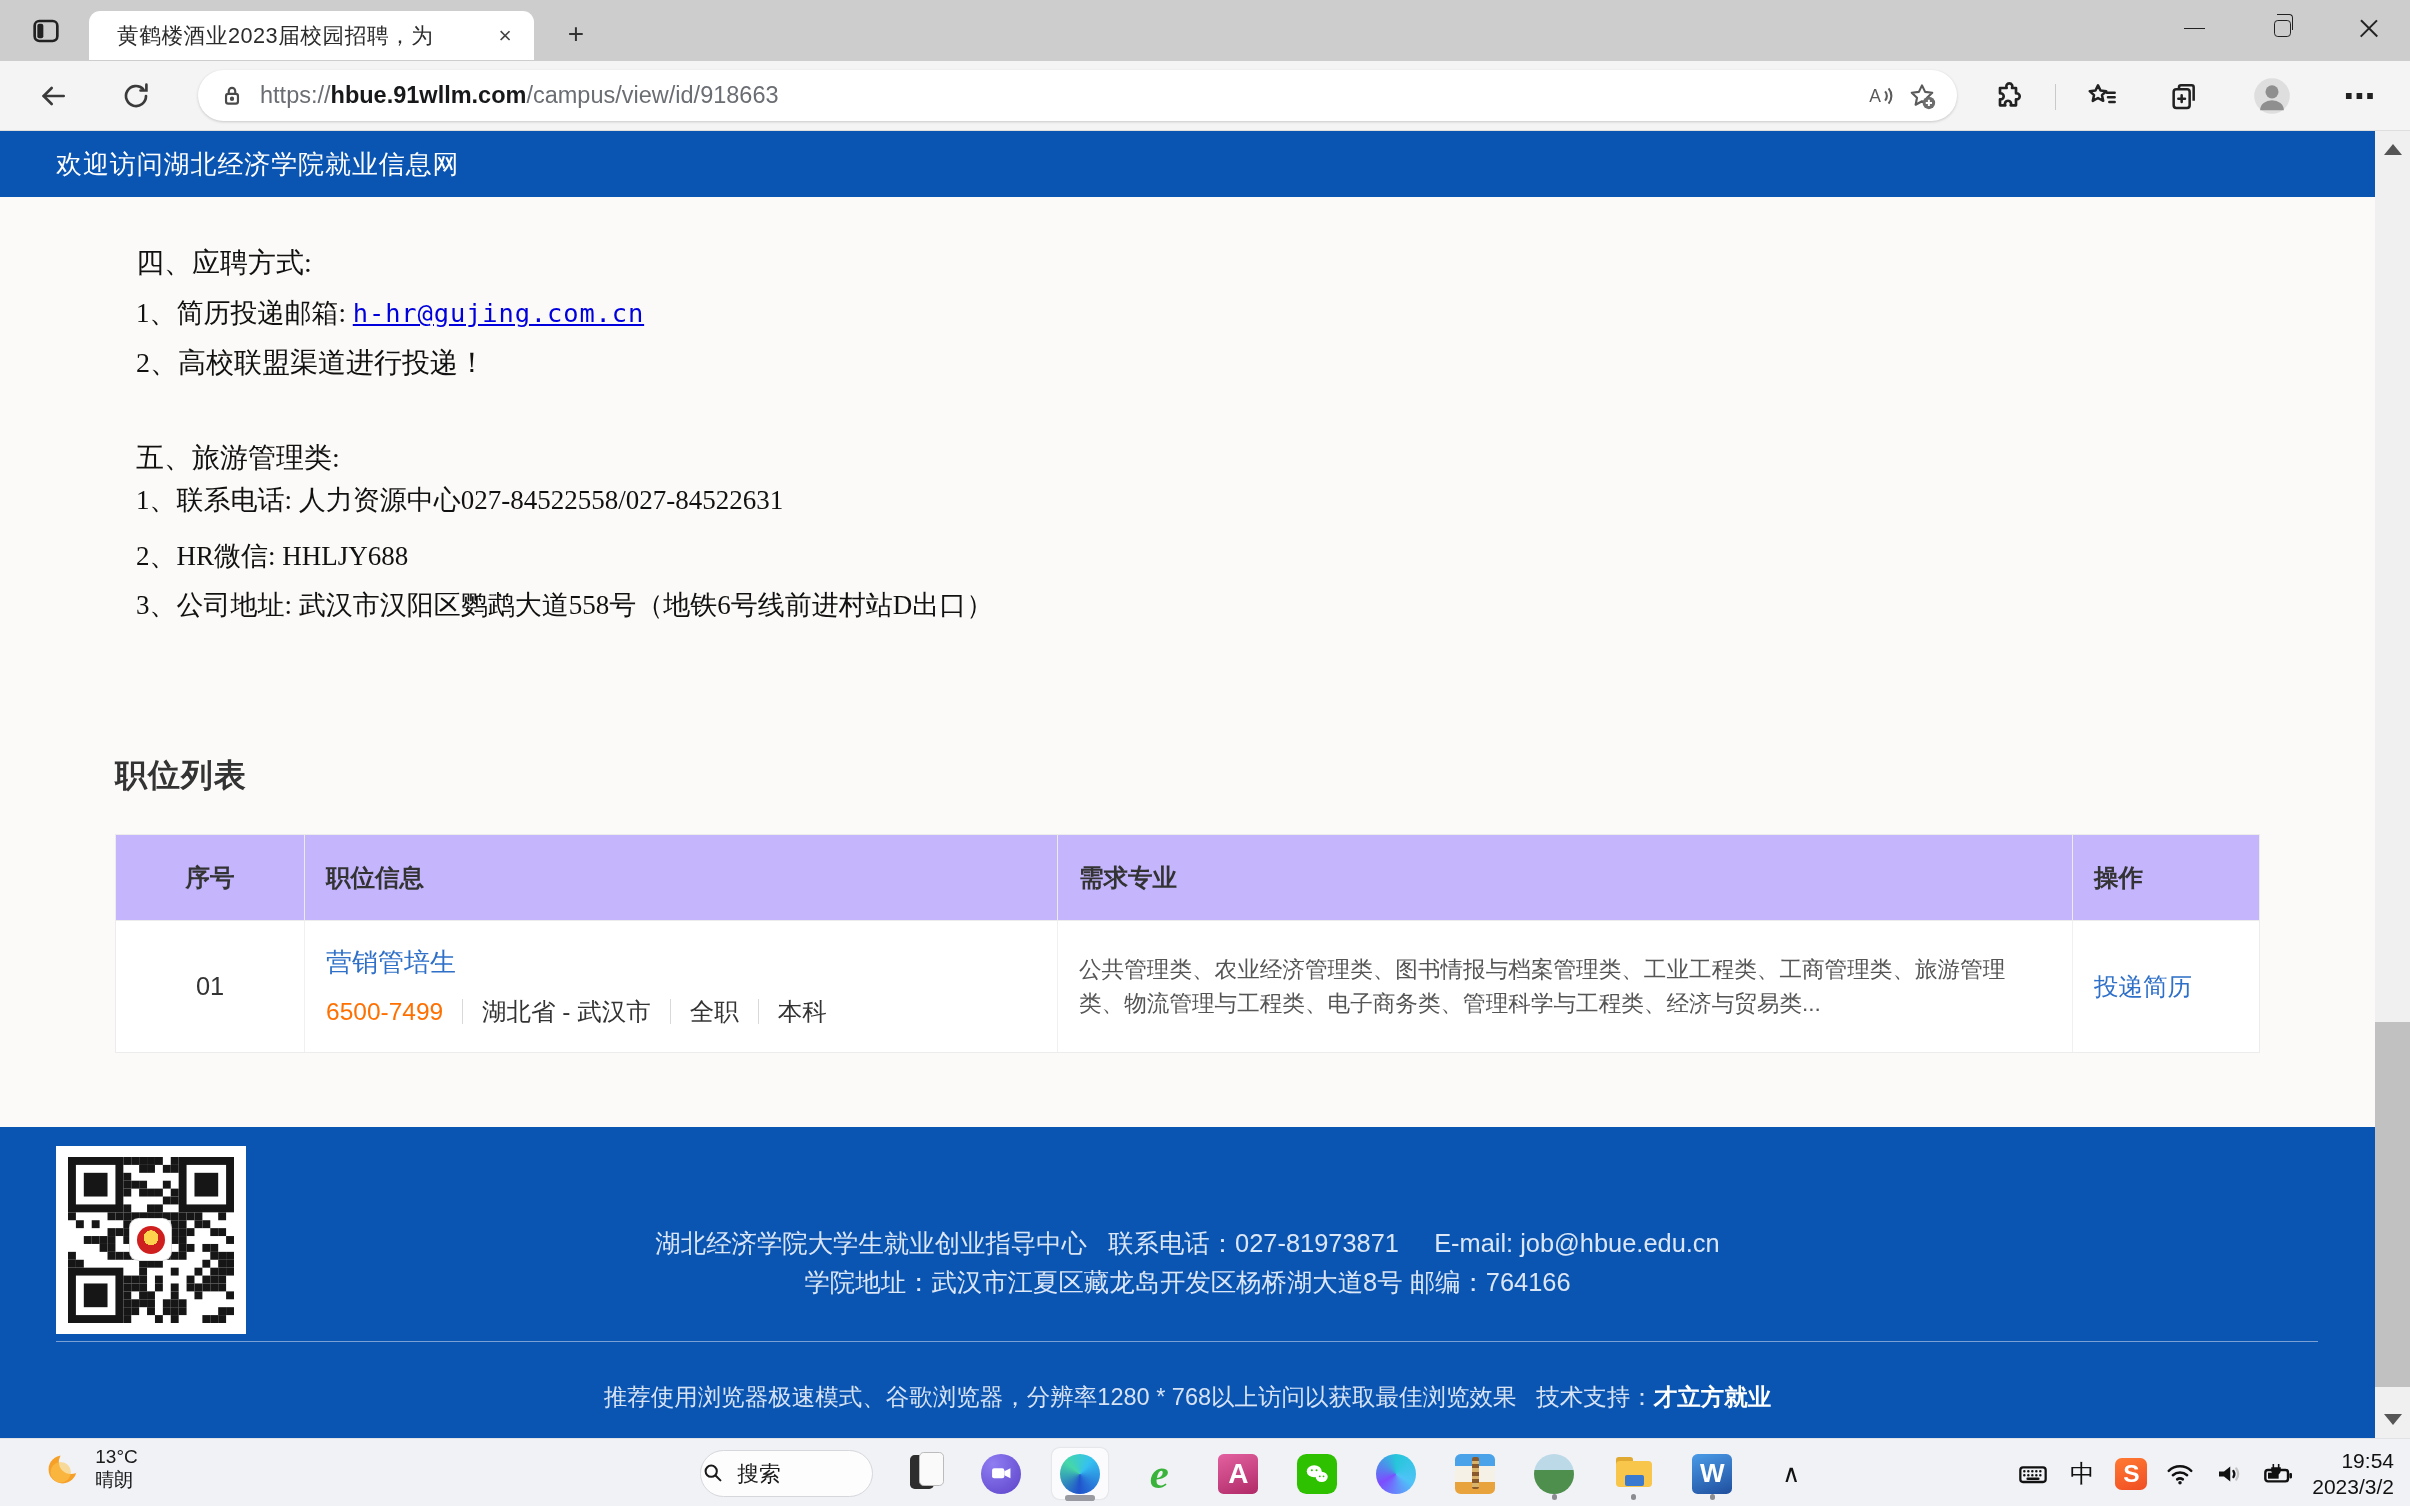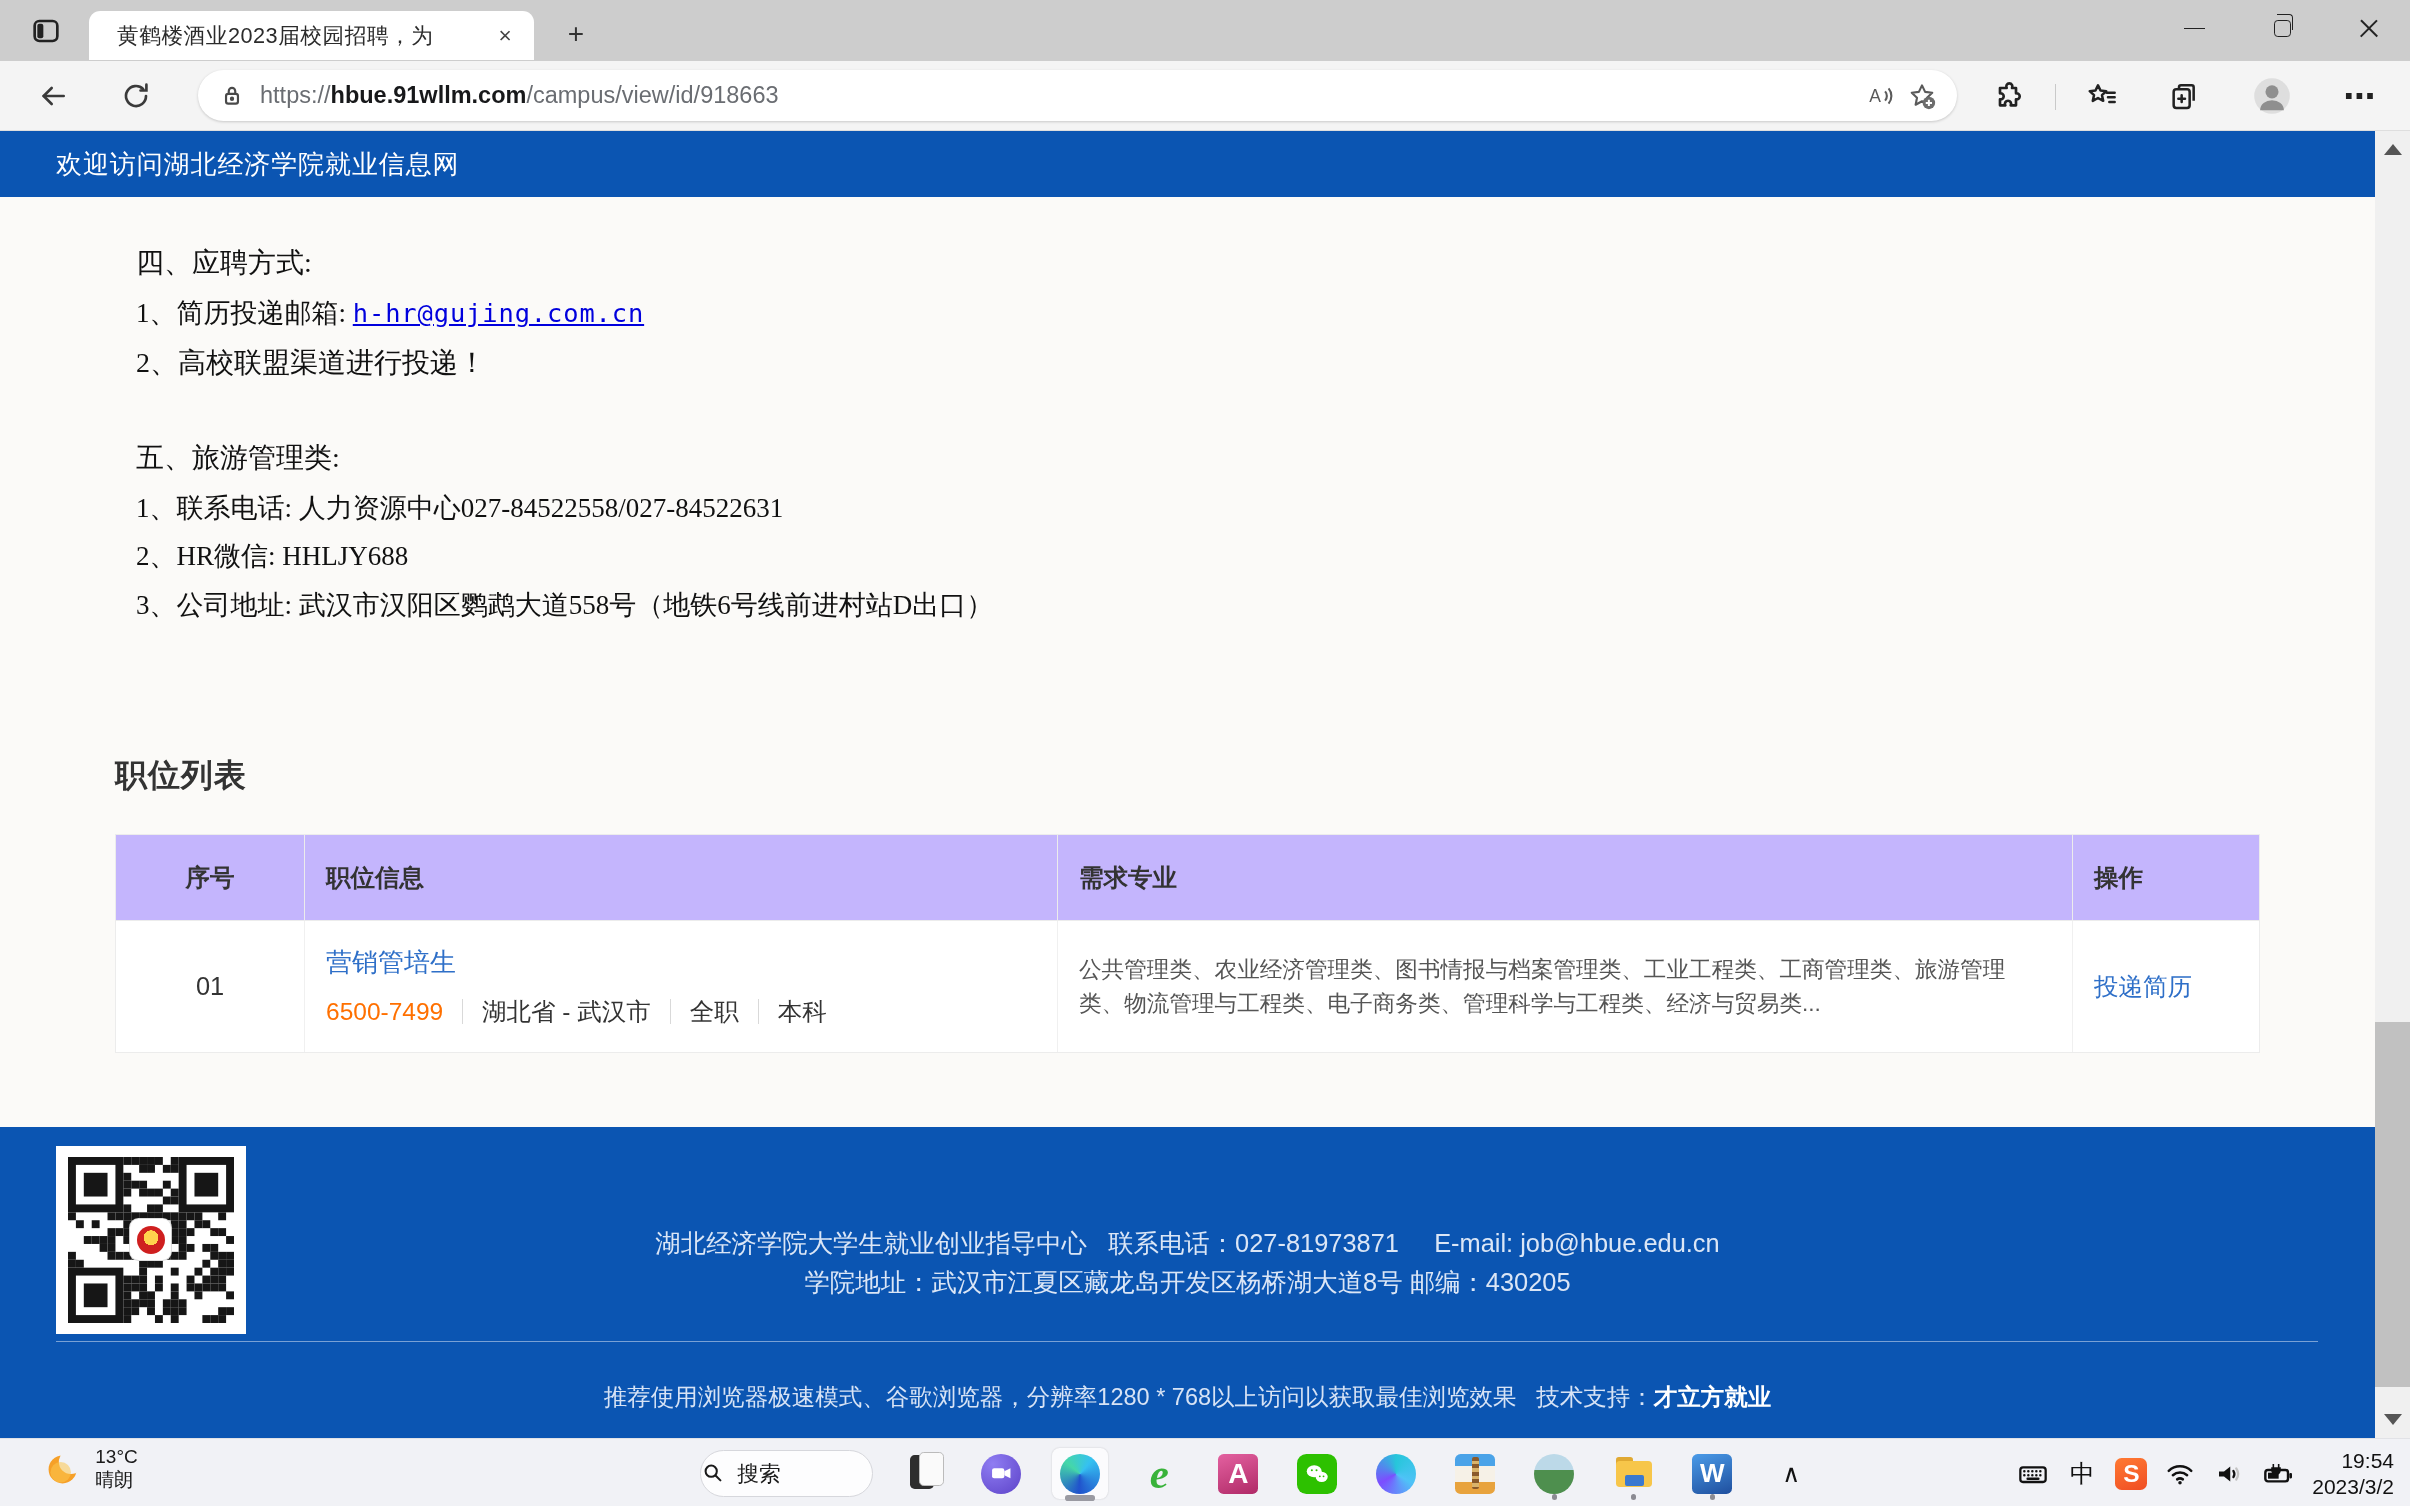--- a/index.html
+++ b/index.html
@@ -213,21 +213,21 @@
 
   <div class="viewport">
 
     <div class="banner">欢迎访问湖北经济学院就业信息网</div>
 
     <div class="content">
       <div class="art b" style="top:47px">四、应聘方式:</div>
       <div class="art" style="top:98px"><span>1、简历投递邮箱: </span><a class="mail">h-hr@gujing.com.cn</a></div>
       <div class="art b" style="top:147px">2、高校联盟渠道进行投递！</div>
       <div class="art b" style="top:242px">五、旅游管理类:</div>
-      <div class="art" style="top:293px">1、联系电话: 人力资源中心027-84522558/027-84522631</div>
+      <div class="art" style="top:285px">1、联系电话: 人力资源中心027-84522558/027-84522631</div>
       <div class="art" style="top:341px">2、HR微信: HHLJY688</div>
       <div class="art" style="top:390px">3、公司地址: 武汉市汉阳区鹦鹉大道558号（地铁6号线前进村站D出口）</div>
 
       <div class="joblist-title">职位列表</div>
 
       <div class="jobtable">
         <div class="thead">
           <div class="th c">序号</div>
           <div class="th">职位信息</div>
           <div class="th">需求专业</div>
@@ -425,21 +425,21 @@
                 <rect x="8" y="120" width="40" height="40" fill="#fff"></rect>
                 <rect x="16" y="128" width="24" height="24" fill="#161616"></rect>
             </g>
           </svg>
           <div class="qr-logo">
               <i></i>
             </div>
         </div>
       </div>
       <div class="f-line" style="top:100px">湖北经济学院大学生就业创业指导中心   联系电话：027-81973871     E-mail: job@hbue.edu.cn</div>
-      <div class="f-line" style="top:139px">学院地址：武汉市江夏区藏龙岛开发区杨桥湖大道8号 邮编：430205</div>
+      <div class="f-line" style="top:139px">学院地址：武汉市江夏区藏龙岛开发区杨桥湖大道8号 邮编：764166</div>
       <div class="f-div"></div>
       <div class="f-notice"><span>推荐使用浏览器极速模式、谷歌浏览器，分辨率1280 * 768以上访问以获取最佳浏览效果   技术支持：</span><b>才立方就业</b></div>
     </div>
   </div>
 
   <div class="scrollbar">
     <div class="sb-arrow sb-up"></div>
     <div class="sb-thumb"></div>
     <div class="sb-arrow sb-down"></div>
   </div>

